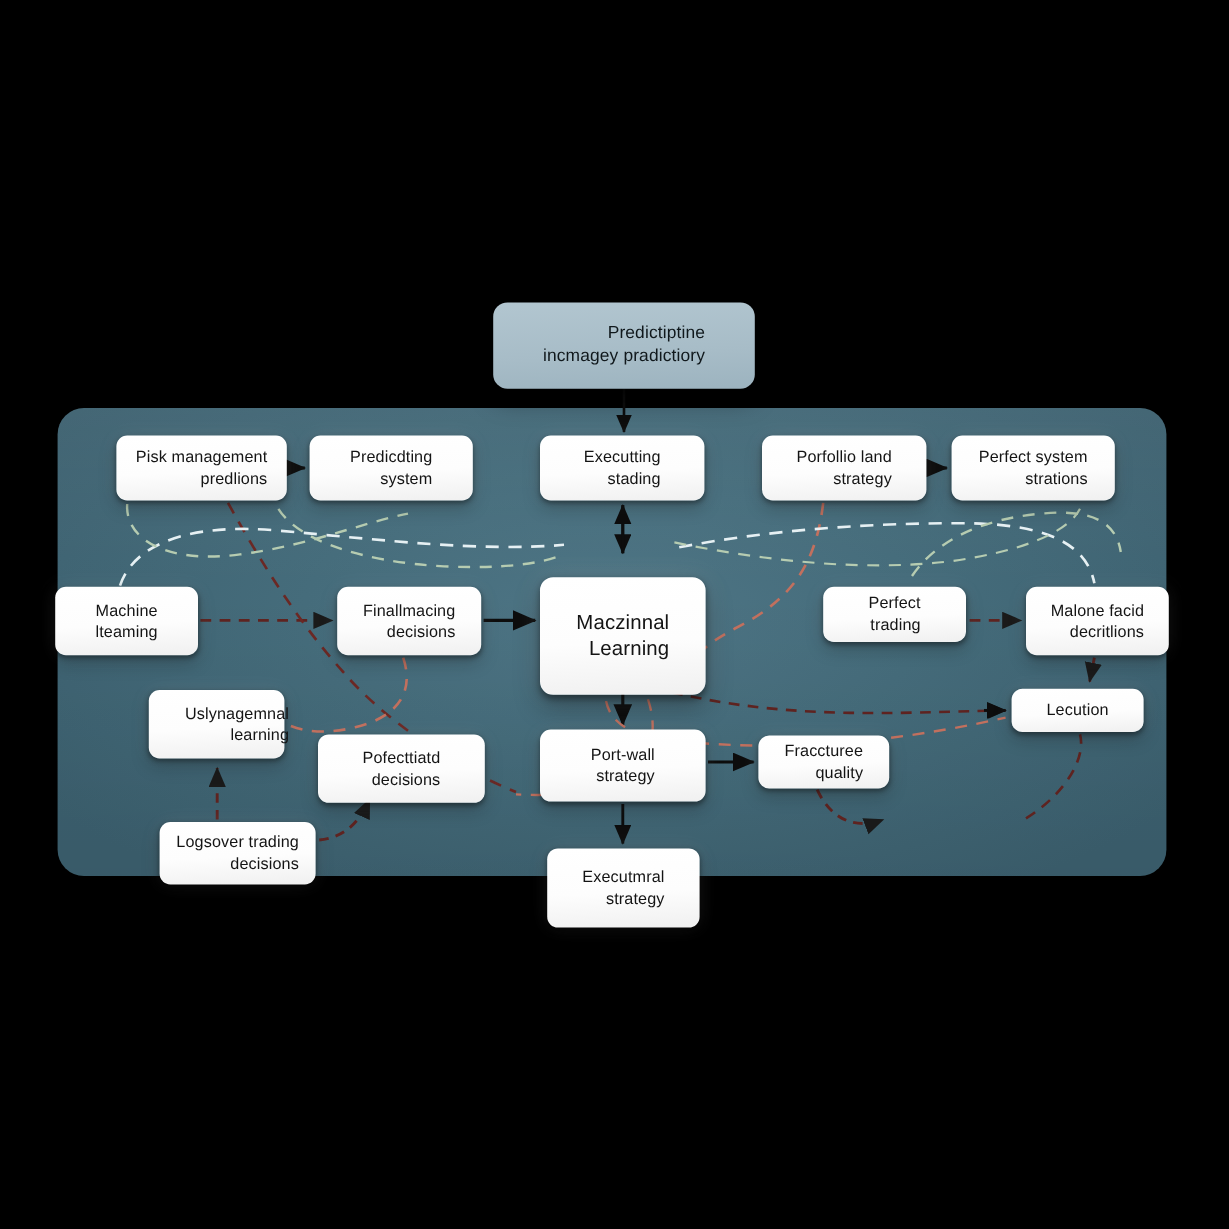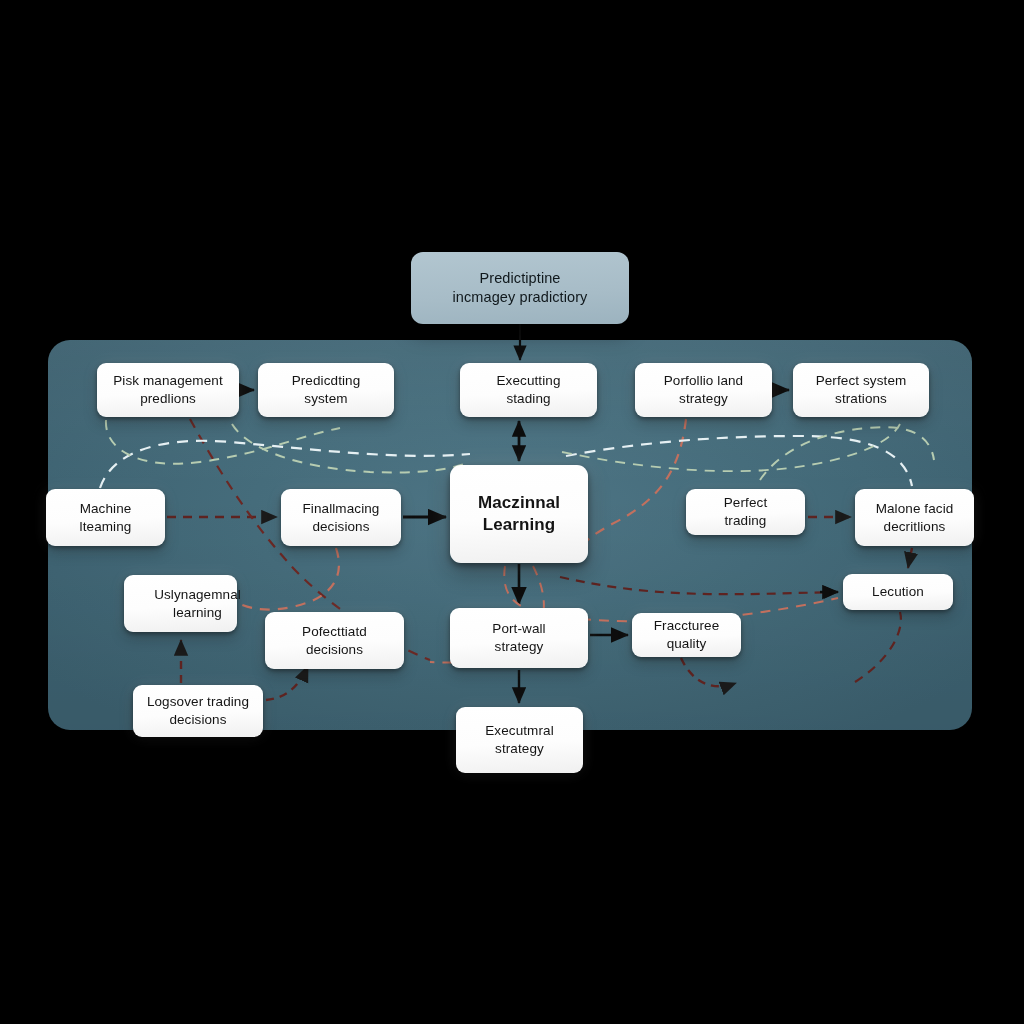--- a/index.html
+++ b/index.html
@@ -45,44 +45,45 @@
     pointer-events: none;
   }
 
   
   .node {
     position: absolute;
     box-sizing: border-box;
     display: flex;
     align-items: center;
     justify-content: center;
-    text-align: center;
+    text-align: right;
     border-radius: 9px;
     background: linear-gradient(177deg, #ffffff 0%, #fdfdfd 55%, #f0f0f0 100%);
     color: #141414;
     font-size: 13.5px;
     line-height: 1.32;
     letter-spacing: .1px;
     box-shadow:
       0 2px 4px rgba(0,0,0,.38),
       0 6px 14px rgba(0,0,0,.26),
       0 0 16px rgba(255,255,255,.10);
     padding: 4px 6px;
     z-index: 3;
   }
   .node .lbl { display: block; white-space: pre-line; }
 
   .node.hero {
-    font-weight: bold;
+    font-weight: normal;
     font-size: 17px;
     border-radius: 11px;
     box-shadow:
       0 3px 6px rgba(0,0,0,.42),
       0 10px 22px rgba(0,0,0,.32),
       0 0 22px rgba(255,255,255,.14);
+    margin-top: 16px;
   }
 
   .node.header {
     background: linear-gradient(177deg, #b2c6d0 0%, #a7bcc7 60%, #9cb3bf 100%);
     color: #10181c;
     border-radius: 12px;
     font-size: 14.5px;
     box-shadow:
       0 3px 7px rgba(0,0,0,.5),
       0 10px 20px rgba(0,0,0,.35);
@@ -228,21 +229,21 @@
   <div class="node" style="left:97px;  top:363px; width:142px; height:54px;">
     <span class="lbl">Pisk management
 predlions</span>
     </div>
 
   <div class="node" style="left:258px; top:363px; width:136px; height:54px;">
     <span class="lbl">Predicdting
 system</span>
     </div>
 
-  <div class="node" style="left:460px; top:363px; width:137px; height:54px;">
+  <div class="node" style="left:450px; top:363px; width:137px; height:54px;">
     <span class="lbl">Executting
 stading</span>
     </div>
 
   <div class="node" style="left:635px; top:363px; width:137px; height:54px;">
     <span class="lbl">Porfollio land
 strategy</span>
     </div>
 
   <div class="node" style="left:793px; top:363px; width:136px; height:54px;">

